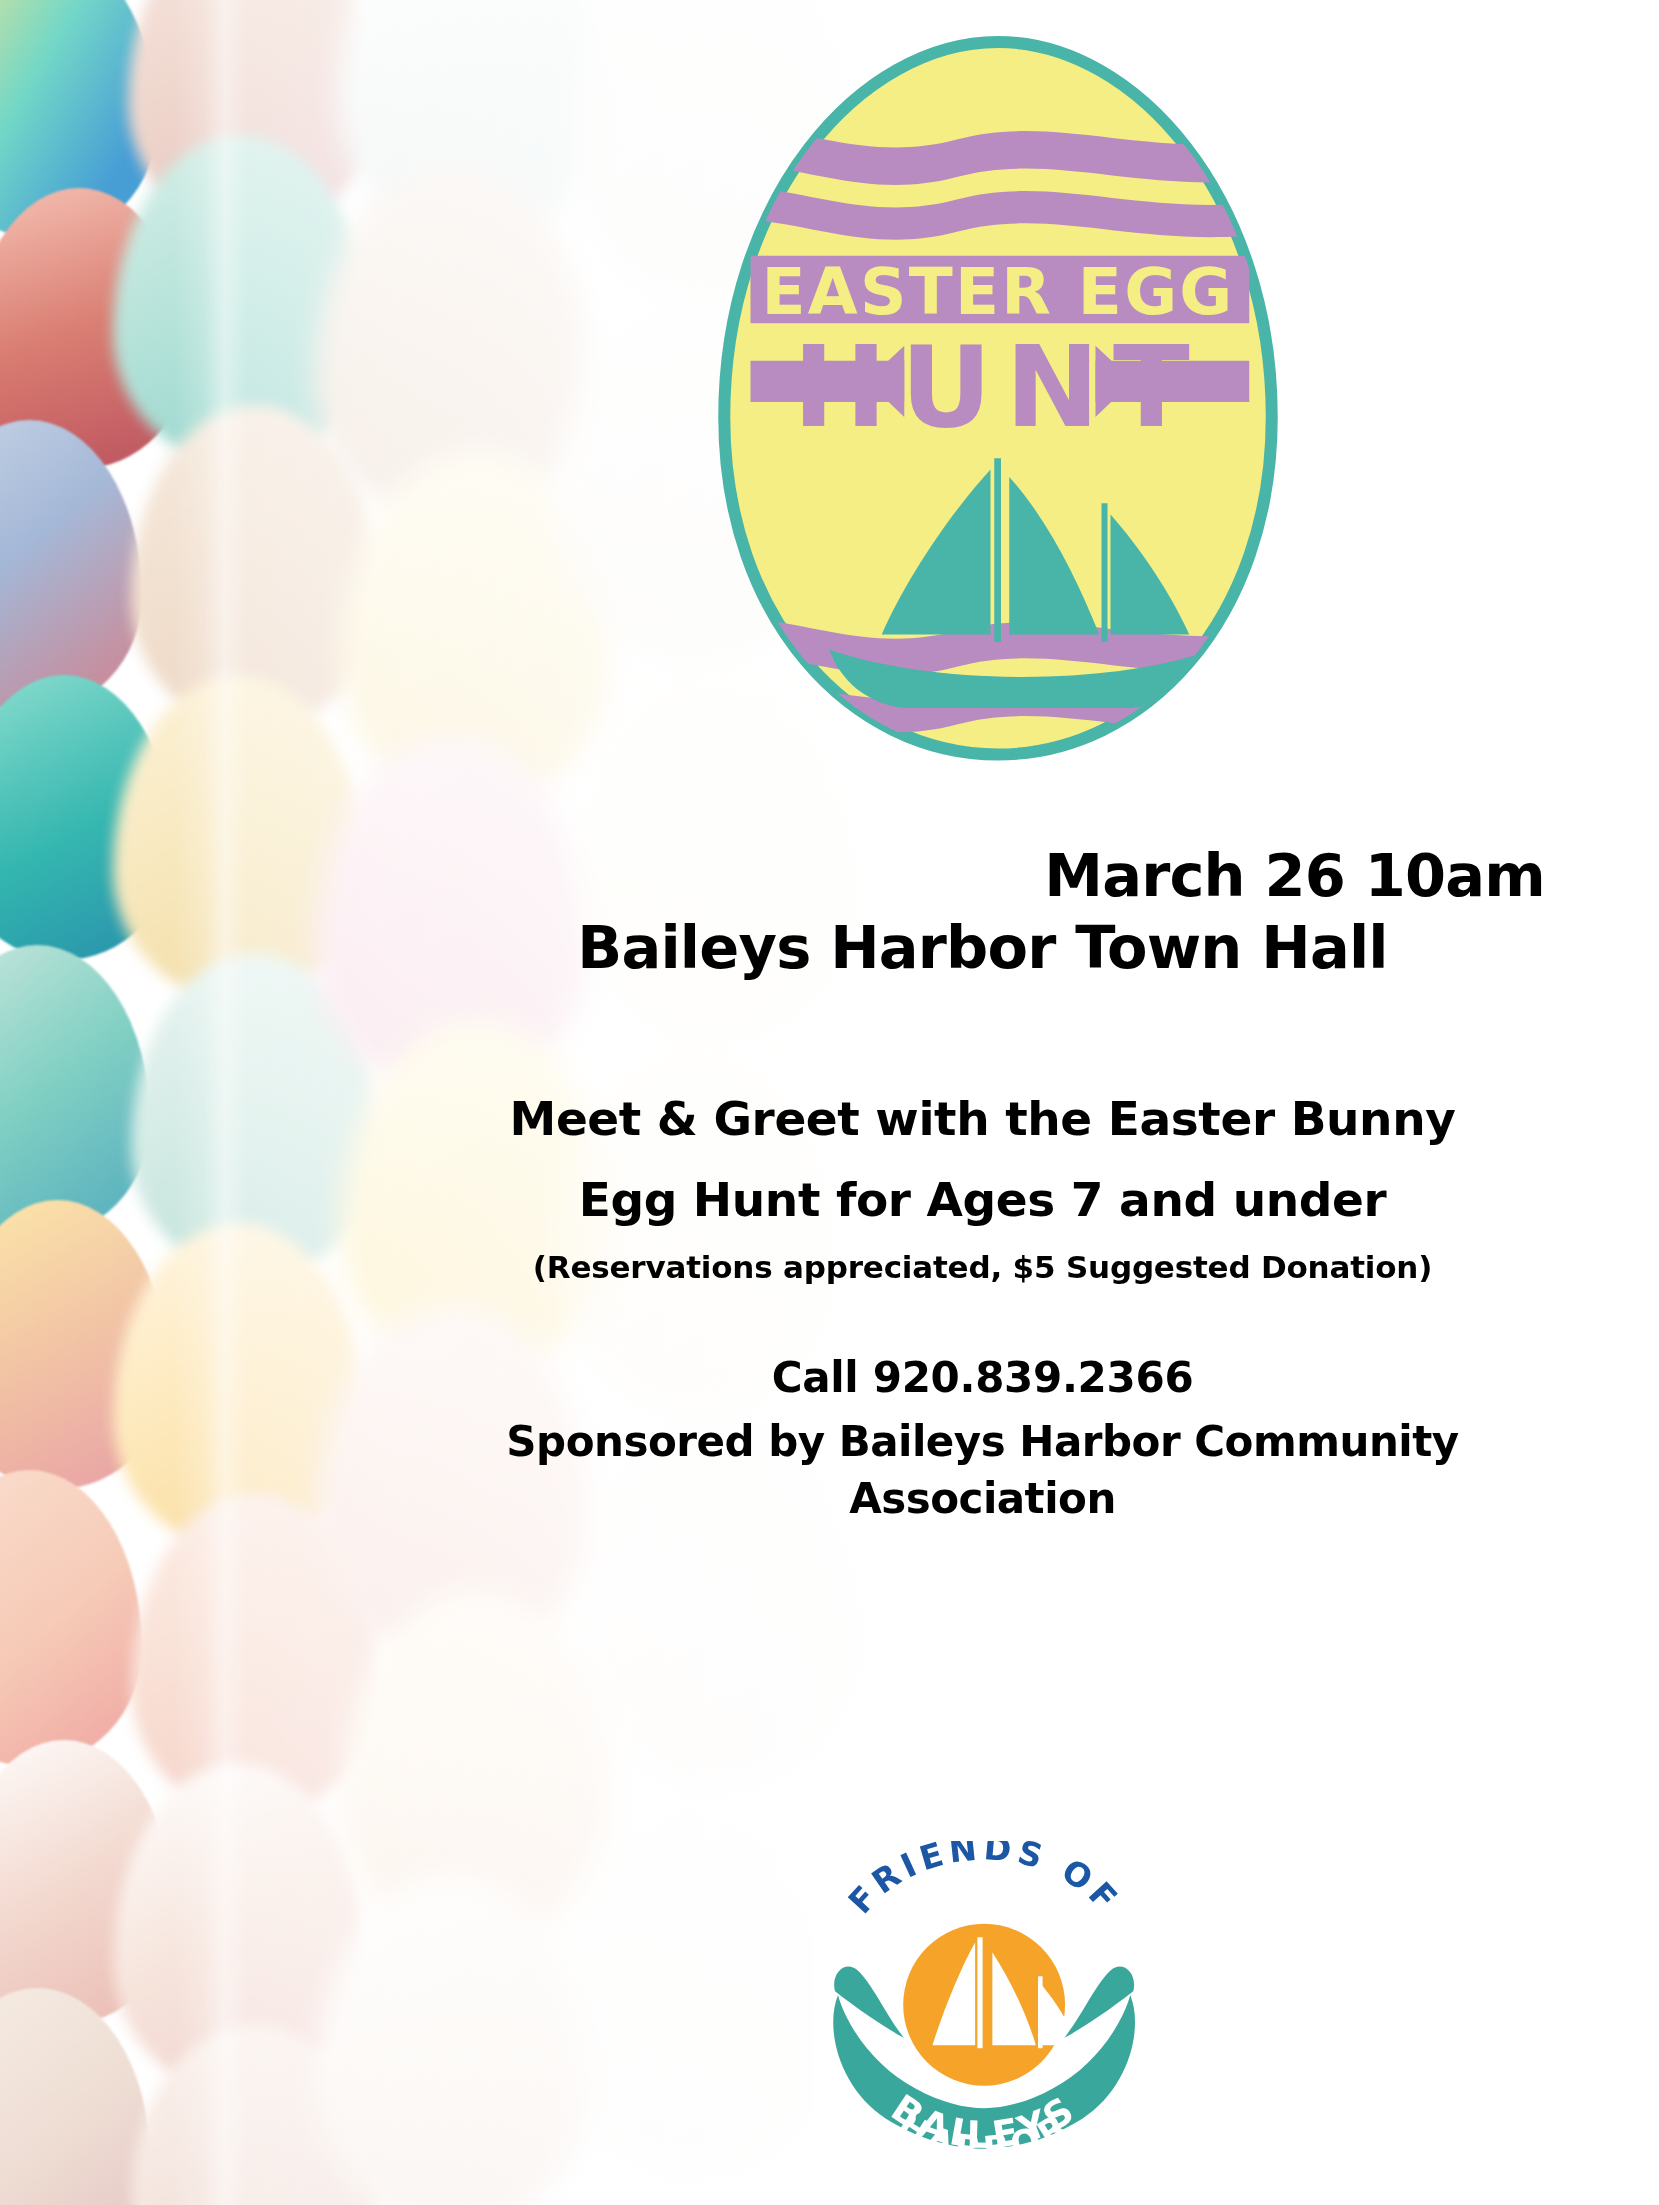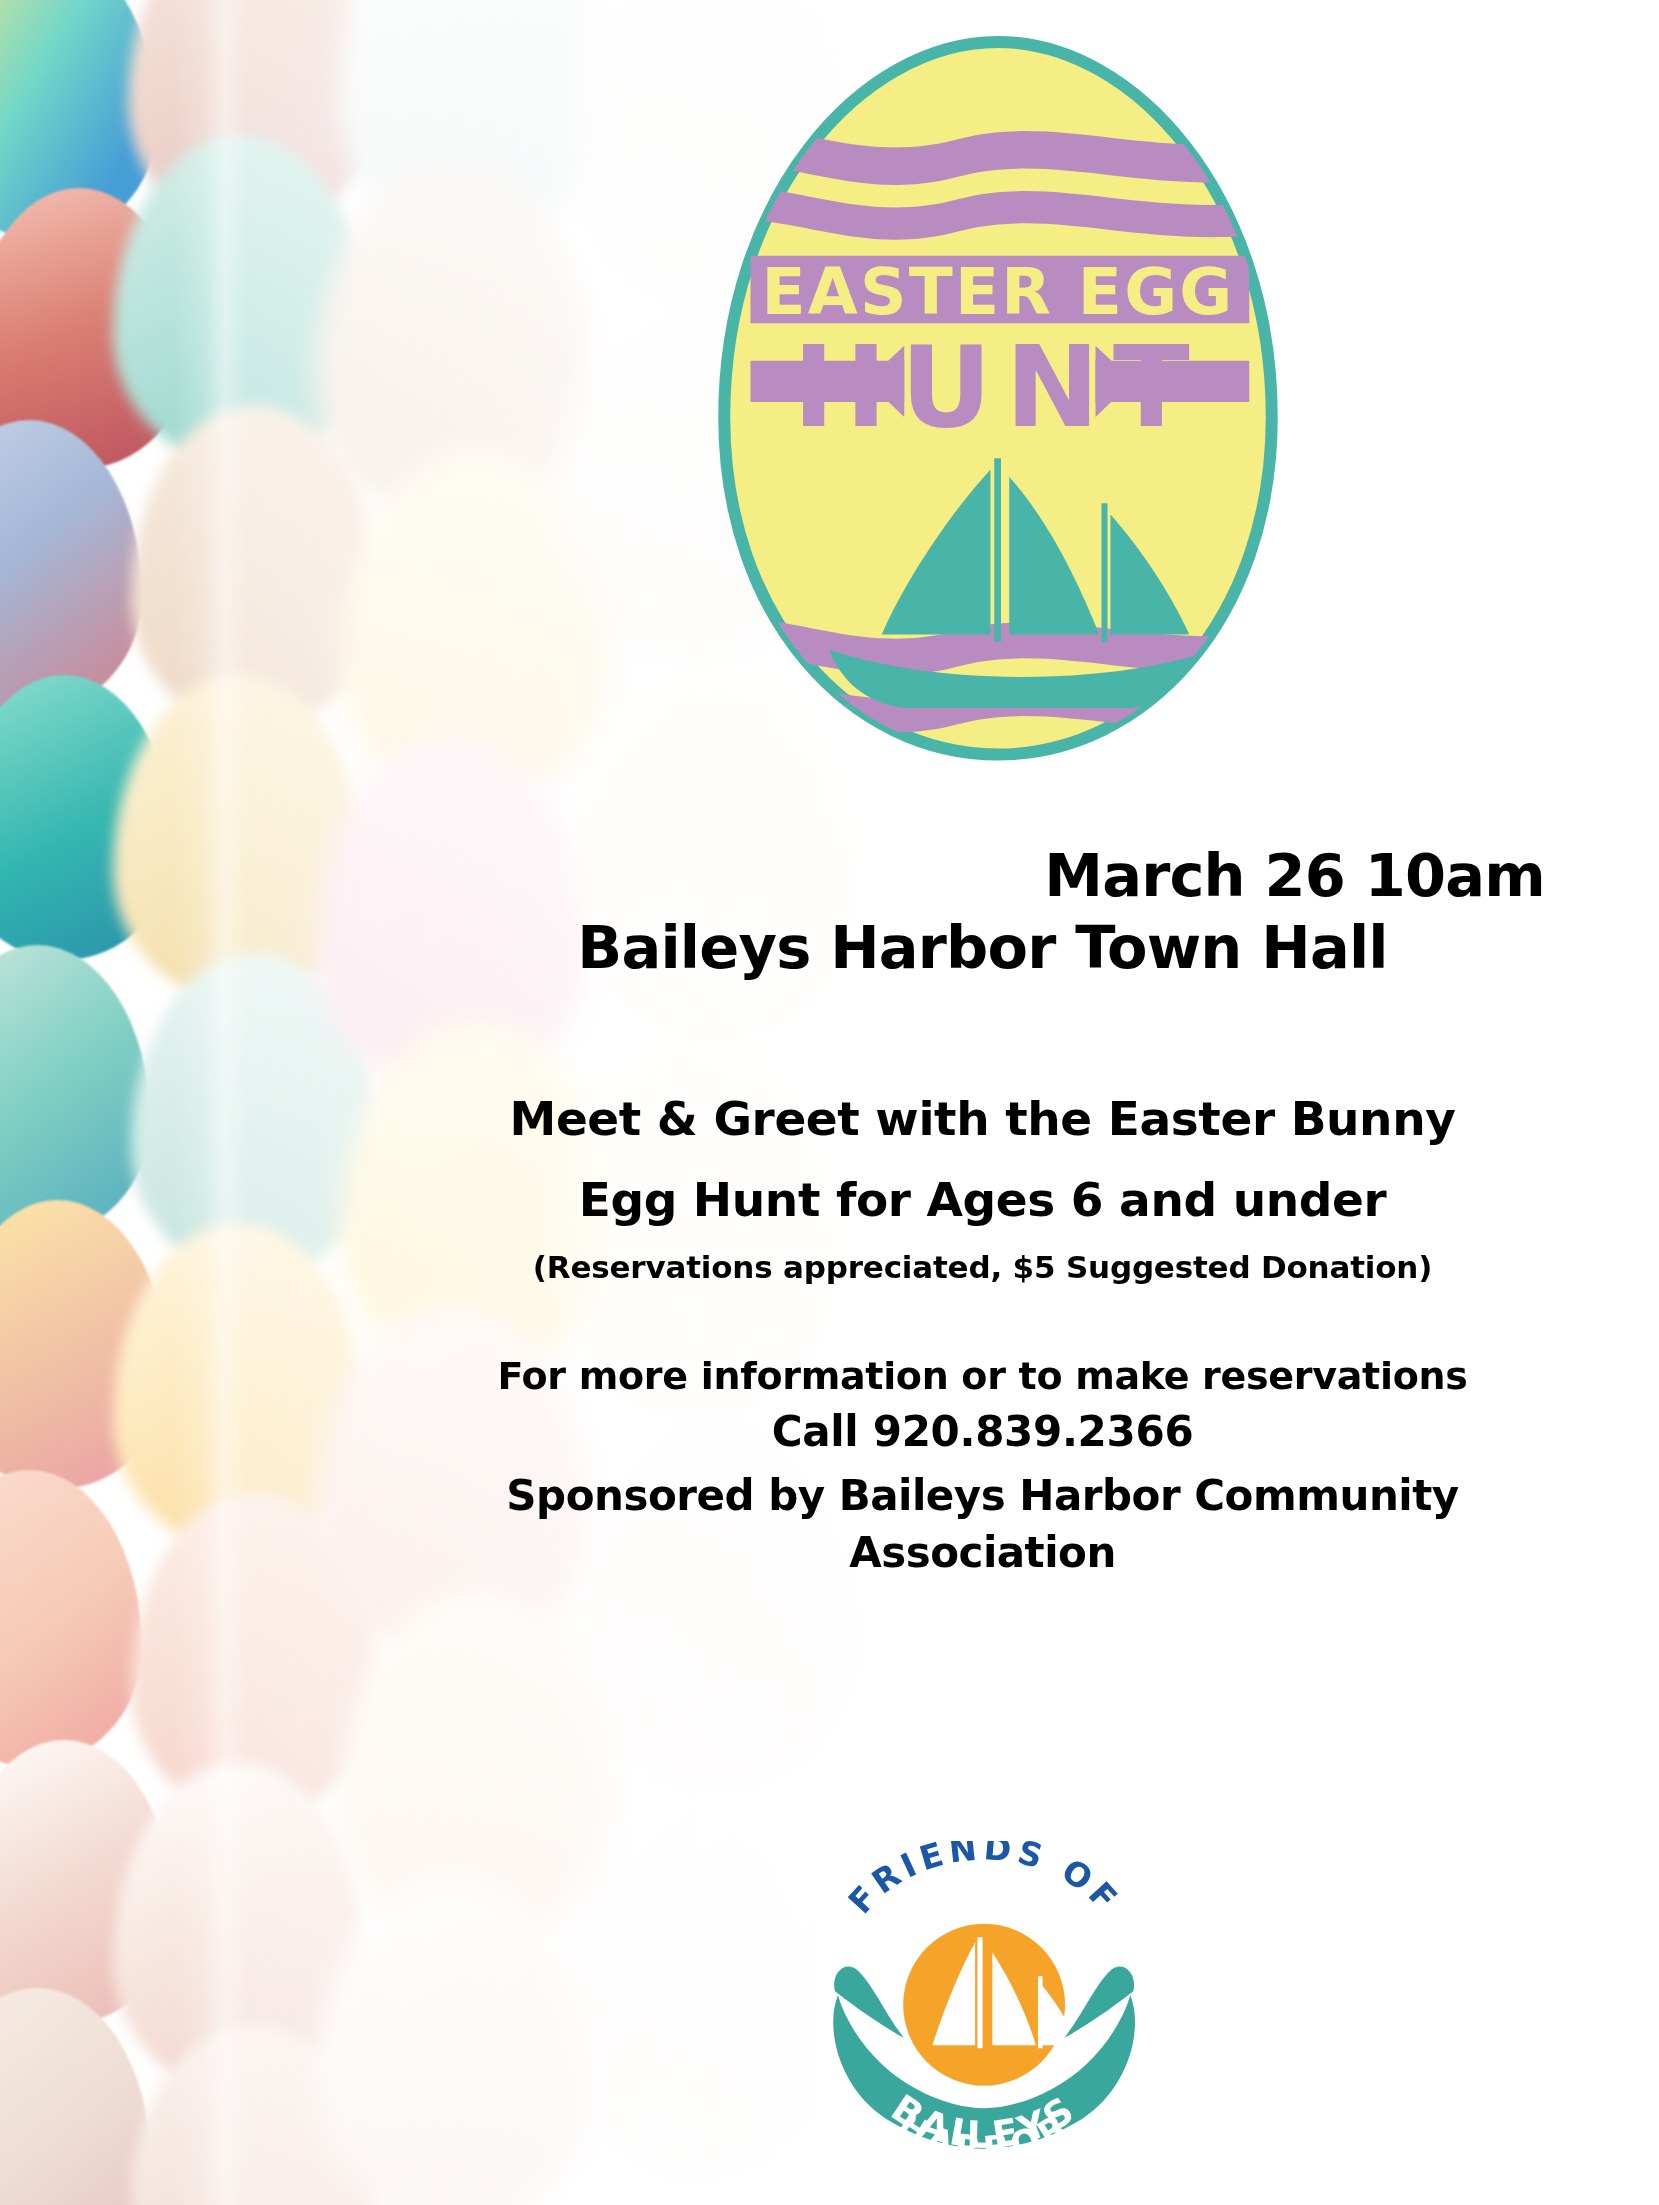--- a/index.html
+++ b/index.html
@@ -235,26 +235,25 @@
     </svg>
   </div>
 
   <div class="content">
     <p class="line-when">March 26 10am</p>
     <p class="line-where">Baileys Harbor Town Hall</p>
 
     <div class="gap-1"></div>
 
     <p class="activity">Meet &amp; Greet with the Easter Bunny</p>
-    <p class="activity">Egg Hunt for Ages 6 and under</p>
+    <p class="activity">Egg Hunt for Ages 7 and under</p>
     <p class="note">(Reservations appreciated, $5 Suggested Donation)</p>
 
     <div class="gap-2"></div>
 
-    <p class="info">For more information or to make reservations</p>
     <p class="call">Call 920.839.2366</p>
     <p class="sponsor">Sponsored by Baileys Harbor Community Association</p>
   </div>
 
   <div class="fohb-logo">
     <svg width="341" height="323" viewBox="0 0 455 430">
       <defs>
         <path id="arcTop" d="M45 150 A185 150 0 0 1 410 150"></path>
         <path id="arcMid" d="M58 300 A175 145 0 0 0 397 300"></path>
         <path id="arcBot" d="M78 348 A165 135 0 0 0 377 348"></path>

